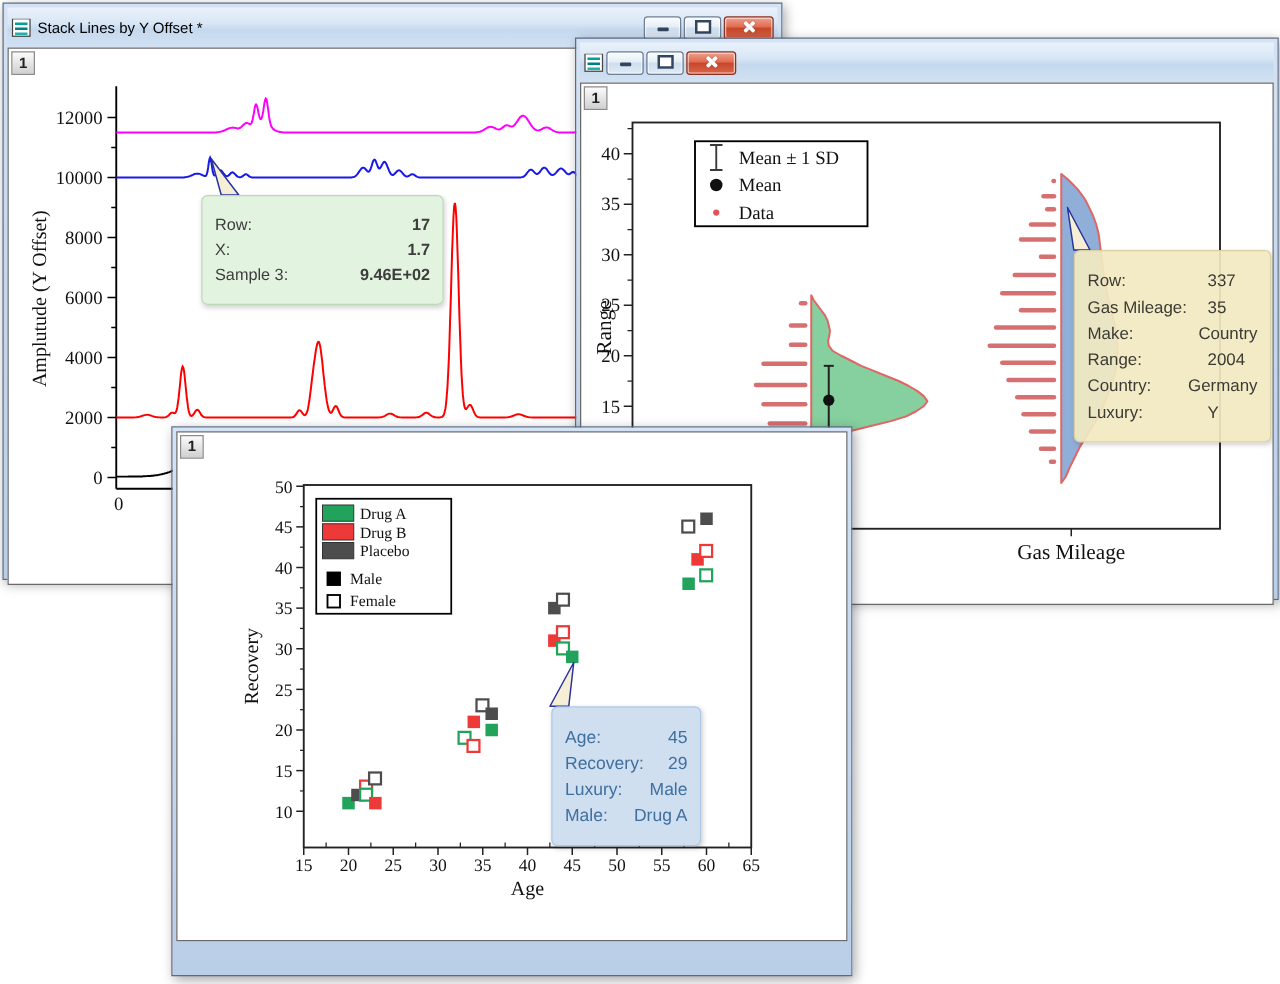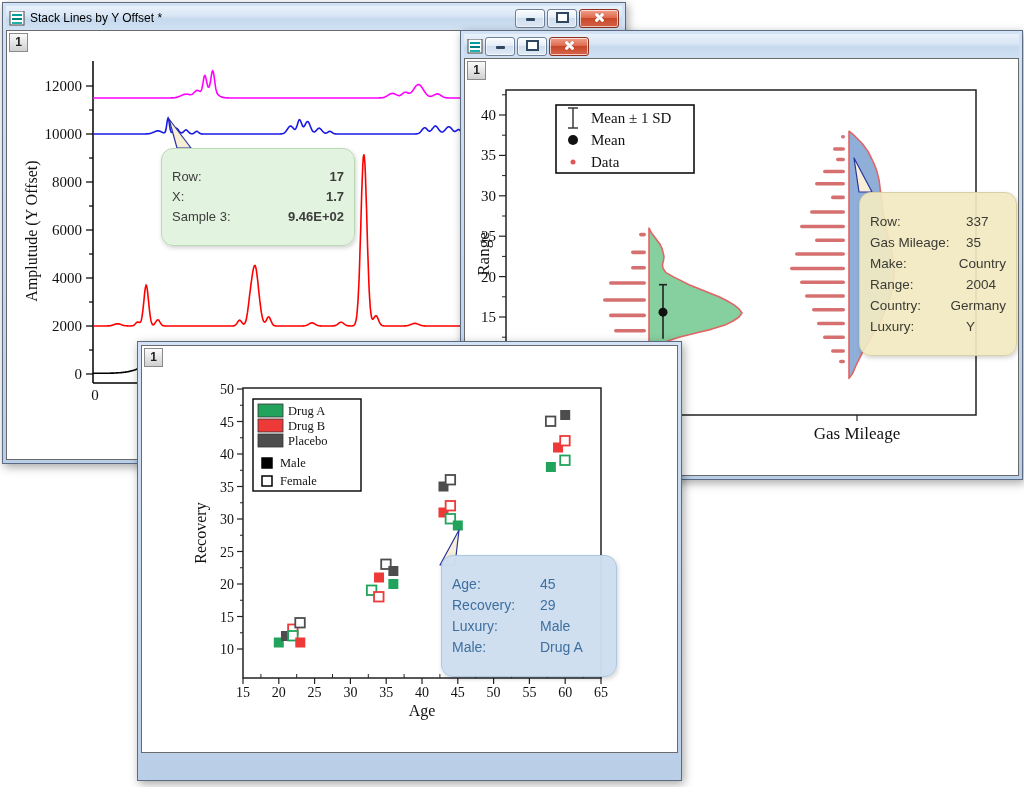--- a/index.html
+++ b/index.html
@@ -1,21 +1,21 @@
 <!DOCTYPE html>
 <html><head>
 <meta charset="utf-8">
 <style>
   html,body{margin:0;padding:0;background:#fff;}
   body{position:relative;width:1024px;height:787px;overflow:hidden;
        font-family:"Liberation Sans",sans-serif;}
   .win{position:absolute;border:1px solid #5c6b80;padding:3px;
        background:linear-gradient(#d3e2f4,#b9cee7);
        box-shadow:2px 3px 9px rgba(0,0,0,.35);box-sizing:border-box;}
-  .titlebar{height:24px;display:flex;align-items:center;padding:0 3px 0 3px;
+  .titlebar{height:32px;display:flex;align-items:center;padding:0 3px 0 3px;
        background:linear-gradient(#eaf2fb,#d8e6f5 40%,#c5d9ee 55%,#d1e1f3);
        font-size:12px;color:#000;}
   .wintitle{flex:1;margin-left:5px;white-space:nowrap;overflow:hidden;}
   .winicon{width:16px;height:15px;display:inline-block;flex:none;}
   .controls{display:flex;flex:none;}
   .wbtn{width:28px;height:17px;border:1px solid #6e7f96;border-radius:3px;
        background:linear-gradient(#fbfdfe,#e4edf7 45%,#cfdded 50%,#e0ebf7);
        box-shadow:inset 0 0 0 1px rgba(255,255,255,.65);margin-left:2px;}
   .wbtn.close{width:38px;border-color:#8e3120;
        background:linear-gradient(#f0a18e,#e06a4f 45%,#c74729 50%,#d8654a);}
@@ -28,22 +28,22 @@
        width:3px;height:11px;background:#fff;border-radius:1px;
        box-shadow:0 0 1px rgba(0,0,0,.4);}
   .glyph-close::before{transform:rotate(45deg);}
   .glyph-close::after{transform:rotate(-45deg);}
   .client{position:relative;background:#fff;border:1px solid #6a6a6a;
        height:calc(100% - 26px);overflow:hidden;}
   .badge{position:absolute;left:2px;top:2px;width:17px;height:17px;z-index:5;
        background:linear-gradient(#fbfbfb,#d0d0d0);border:1px solid #8a8a8a;
        font-size:12px;font-weight:bold;color:#222;text-align:center;line-height:17px;}
   svg.plot{position:absolute;left:0;top:0;}
-  .tip{position:absolute;border-radius:12px;box-shadow:1px 2px 4px rgba(0,0,0,.18);
-       padding:18px 10px;box-sizing:border-box;z-index:6;}
+  .tip{position:absolute;border-radius:5px;box-shadow:1px 2px 4px rgba(0,0,0,.18);
+       padding:13px 10px;box-sizing:border-box;z-index:6;}
   .tiprow{display:flex;line-height:20px;white-space:nowrap;}
   .tiprow .lab{display:inline-block;}
   .tip-stack{background:rgba(225,242,222,.96);border:1px solid #bcd8b6;
        color:#3d3d3d;font-size:13px;}
   .tip-stack .val{margin-left:auto;font-weight:bold;}
   .tip-g1{background:rgba(242,233,193,.92);border:1px solid #d9cfa4;
        color:#3b3a33;font-size:13.5px;line-height:21px;}
   .tip-g1 .tiprow{line-height:21px;}
   .tip-g1 .lab{width:96px;}
   .tip-g2{background:rgba(205,222,240,.97);border:1px solid #aac7e4;
@@ -338,21 +338,21 @@
         <rect x="296.48" y="135.5" width="10" height="10" fill="#4d4d4d"></rect>
         <rect x="303.64" y="129" width="9.5" height="9.5" fill="#fff" stroke="#4d4d4d" stroke-width="1.8"></rect>
         <rect x="403.88" y="70.5" width="9.5" height="9.5" fill="#fff" stroke="#4d4d4d" stroke-width="1.8"></rect>
         <rect x="418.2" y="64" width="10" height="10" fill="#4d4d4d"></rect>
         <rect x="411.04" y="96.5" width="10" height="10" fill="#ee3939"></rect>
         <rect x="418.2" y="90" width="9.5" height="9.5" fill="#fff" stroke="#ee3939" stroke-width="1.8"></rect>
         <rect x="418.2" y="109.5" width="9.5" height="9.5" fill="#fff" stroke="#22a35c" stroke-width="1.8"></rect>
         <rect x="403.88" y="116" width="10" height="10" fill="#22a35c"></rect>
         <polygon points="317,184 298,219 313,219" fill="#f6efd6" stroke="#2a339e" stroke-width="1.2" stroke-linejoin="round"></polygon>
       </svg>
-    <div class="tip tip-g2" id="tip-g2" style="left:299px;top:209px;width:176px;">
+    <div class="tip tip-g2" id="tip-g2" style="left:299px;top:219px;width:120px;">
         <div class="tiprow">
           <span class="lab">Age:</span>
           <span class="val">45</span>
         </div>
         <div class="tiprow">
           <span class="lab">Recovery:</span>
           <span class="val">29</span>
         </div>
         <div class="tiprow">
           <span class="lab">Luxury:</span>

